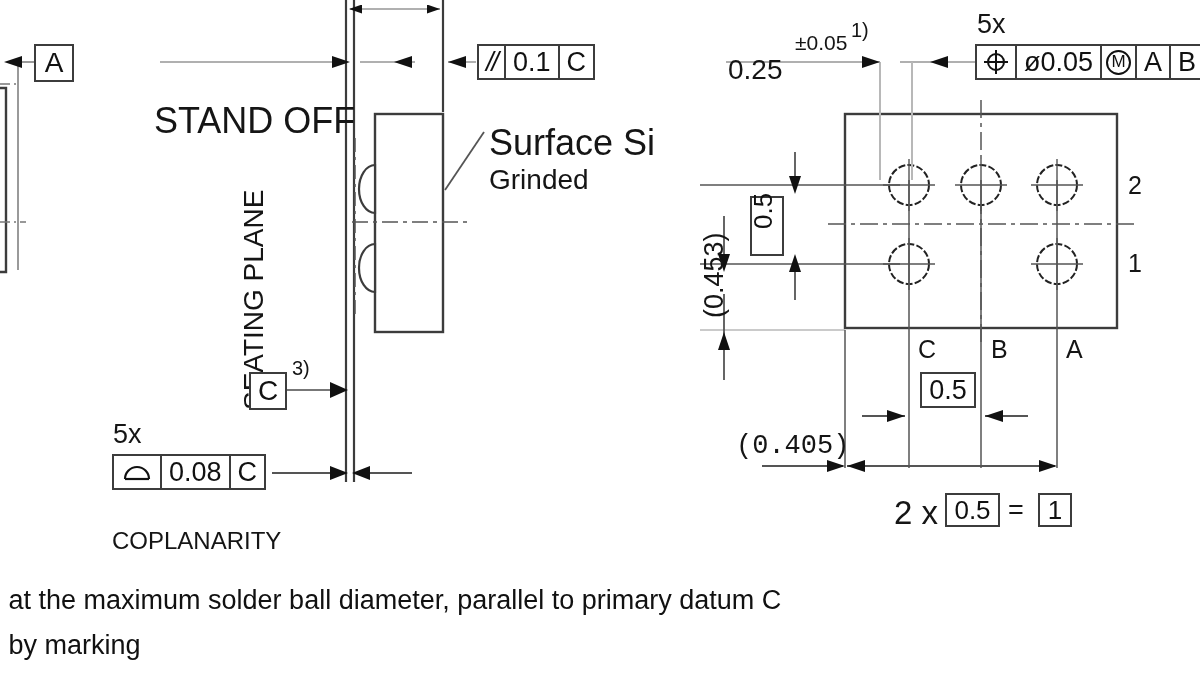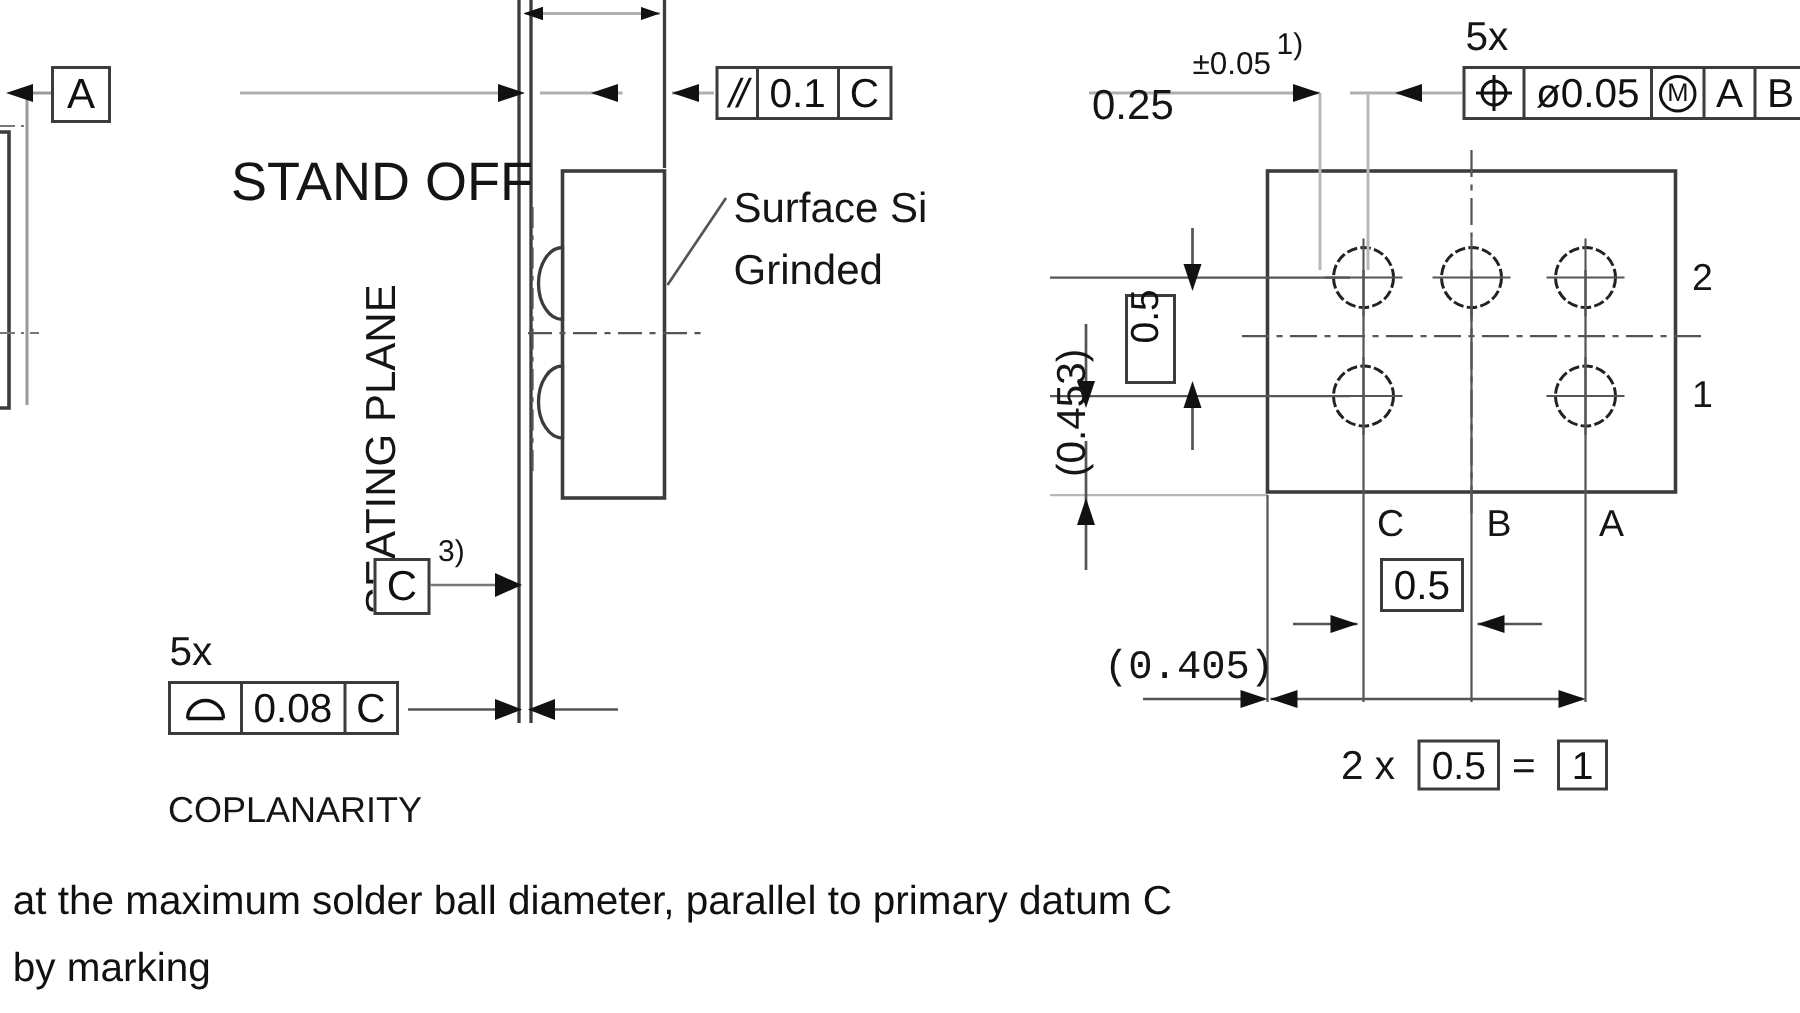--- a/index.html
+++ b/index.html
@@ -216,21 +216,21 @@
   <div class="databox" style="left:34px; top:44px; width:40px; height:38px; font-size:28px;">A</div>
 
   <div class="txt" style="left:154px; top:66px; font-size:36px;margin-top:36px;">STAND OFF</div>
 
   <div class="fcf" style="left:477px; top:44px;">
     <div style="font-style:italic; letter-spacing:-2px;">//</div>
     <div>0.1</div>
     <div>C</div>
   </div>
 
-  <div class="txt" style="left:489px; top:124px; font-size:28px;">Surface Si</div>
+  <div class="txt" style="left:489px; top:124px; font-size:36px;">Surface Si</div>
   <div class="txt" style="left:489px; top:165px; font-size:28px;">Grinded</div>
 
   <div class="txt rot90" style="left:239px; top:410px; font-size:28px;">SEATING PLANE</div>
 
   <div class="databox" style="left:249px; top:372px; width:38px; height:38px; font-size:28px;">C</div>
   <div class="txt" style="left:292px; top:358px; font-size:20px;">3)</div>
 
   <div class="txt" style="left:113px; top:420px; font-size:27px;">5x</div>
   <div class="fcf" style="left:112px; top:454px;">
     <div style="padding:0 8px;">
@@ -275,21 +275,21 @@
   <div class="txt" style="left:991px; top:336px; font-size:25px;">B</div>
   <div class="txt" style="left:1066px; top:336px; font-size:25px;">A</div>
 
   <div class="txt" style="left:1128px; top:172px; font-size:25px;">2</div>
   <div class="txt" style="left:1128px; top:250px; font-size:25px;">1</div>
 
   <div class="databox" style="left:920px; top:372px; width:56px; height:36px; font-size:27px;">0.5</div>
 
   <div class="txt" style="left:736px; top:432px; font-size:27px;font-family:Liberation Mono, monospace;">(0.405)</div>
 
-  <div class="txt" style="left:894px; top:496px; font-size:27px;text-align:center;">2 x</div>
+  <div class="txt" style="left:894px; top:496px; font-size:33px;text-align:center;">2 x</div>
   <div class="databox" style="left:945px; top:493px; width:55px; height:34px; font-size:26px;">0.5</div>
   <div class="txt" style="left:1008px; top:496px; font-size:27px;">=</div>
   <div class="databox" style="left:1038px; top:493px; width:34px; height:34px; font-size:26px;">1</div>
 
   <div class="note-line" style="left:-14px; top:585px; font-size:27px;">d at the maximum solder ball diameter, parallel to primary datum C</div>
   <div class="note-line" style="left:-14px; top:630px; font-size:27px;">d by marking</div>
   <div class="note-line" style="left:-14px; top:672px; font-size:27px;">ne the plane defined by the lowest p  nt of the balls</div>
 
 </div>
 

